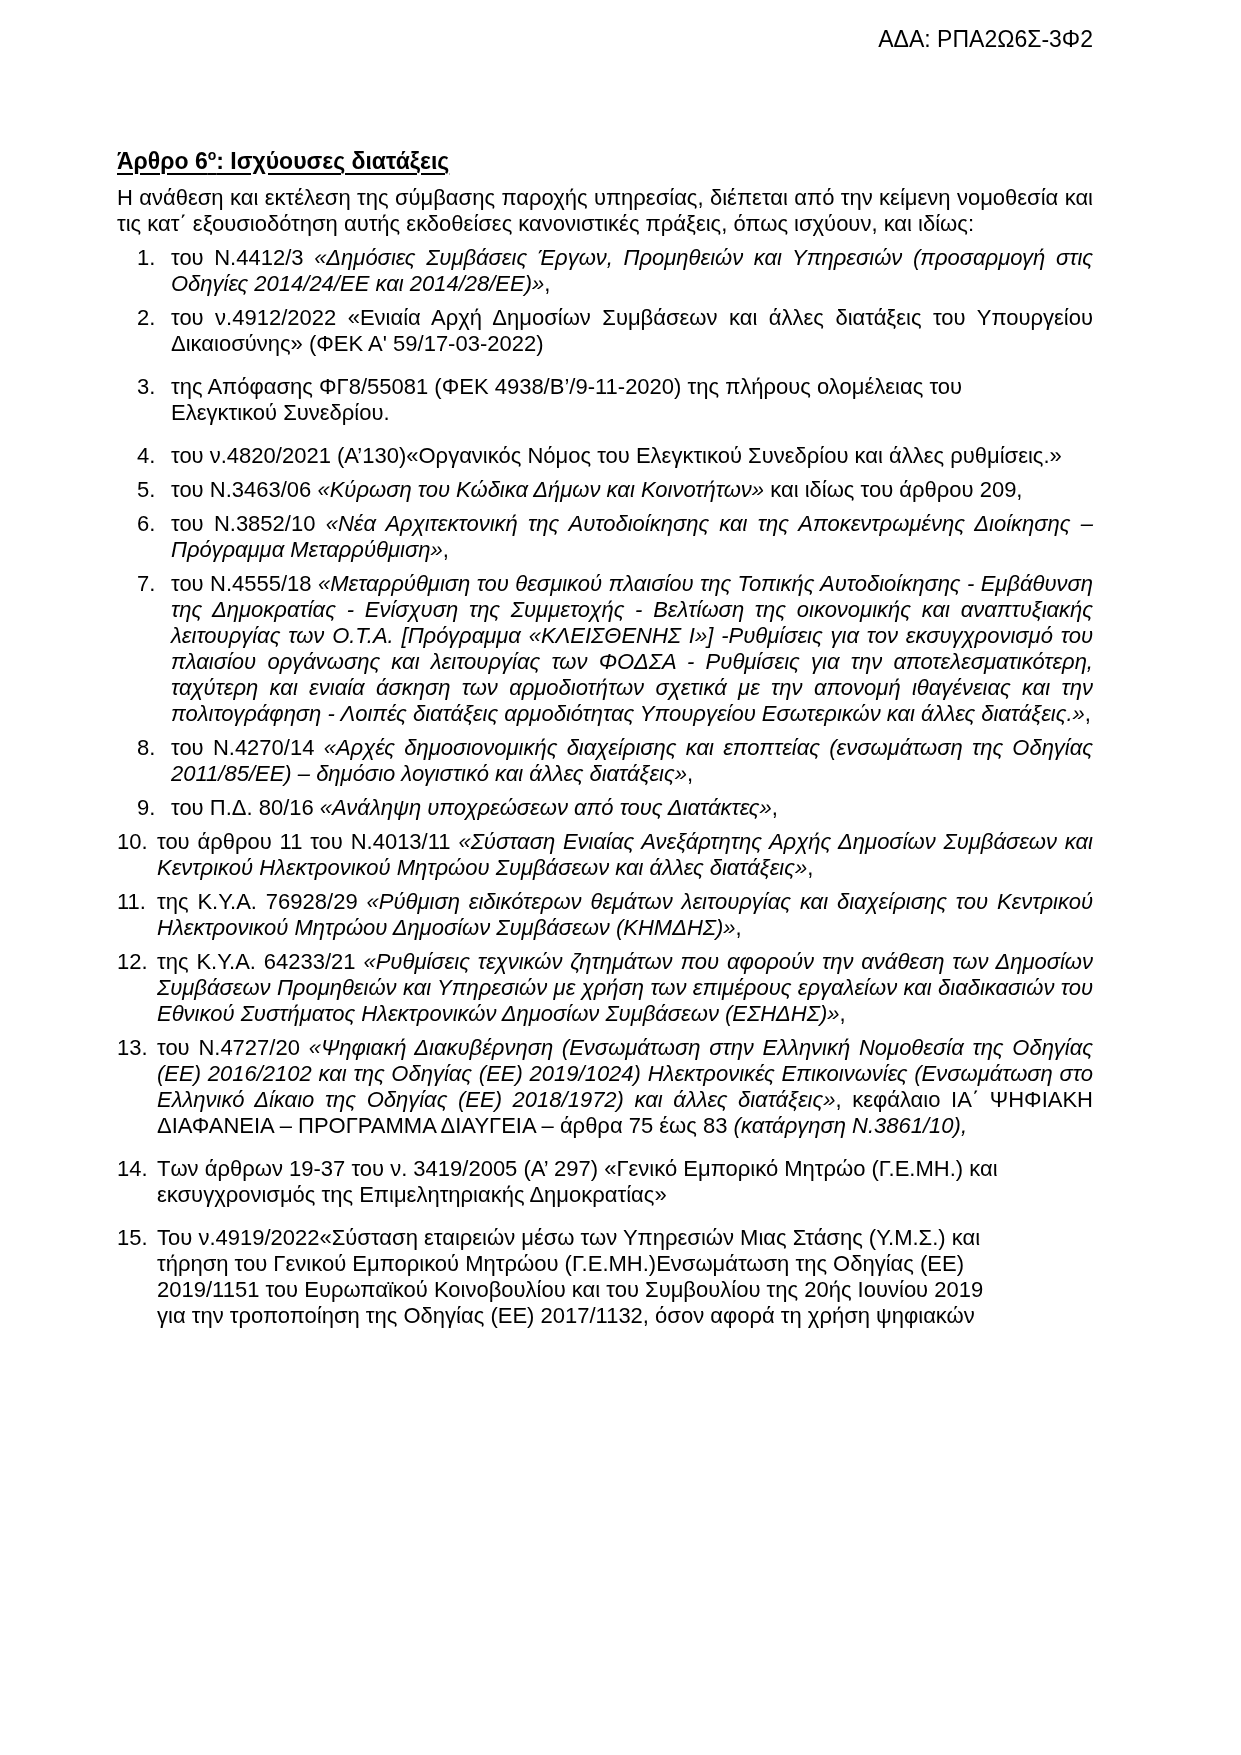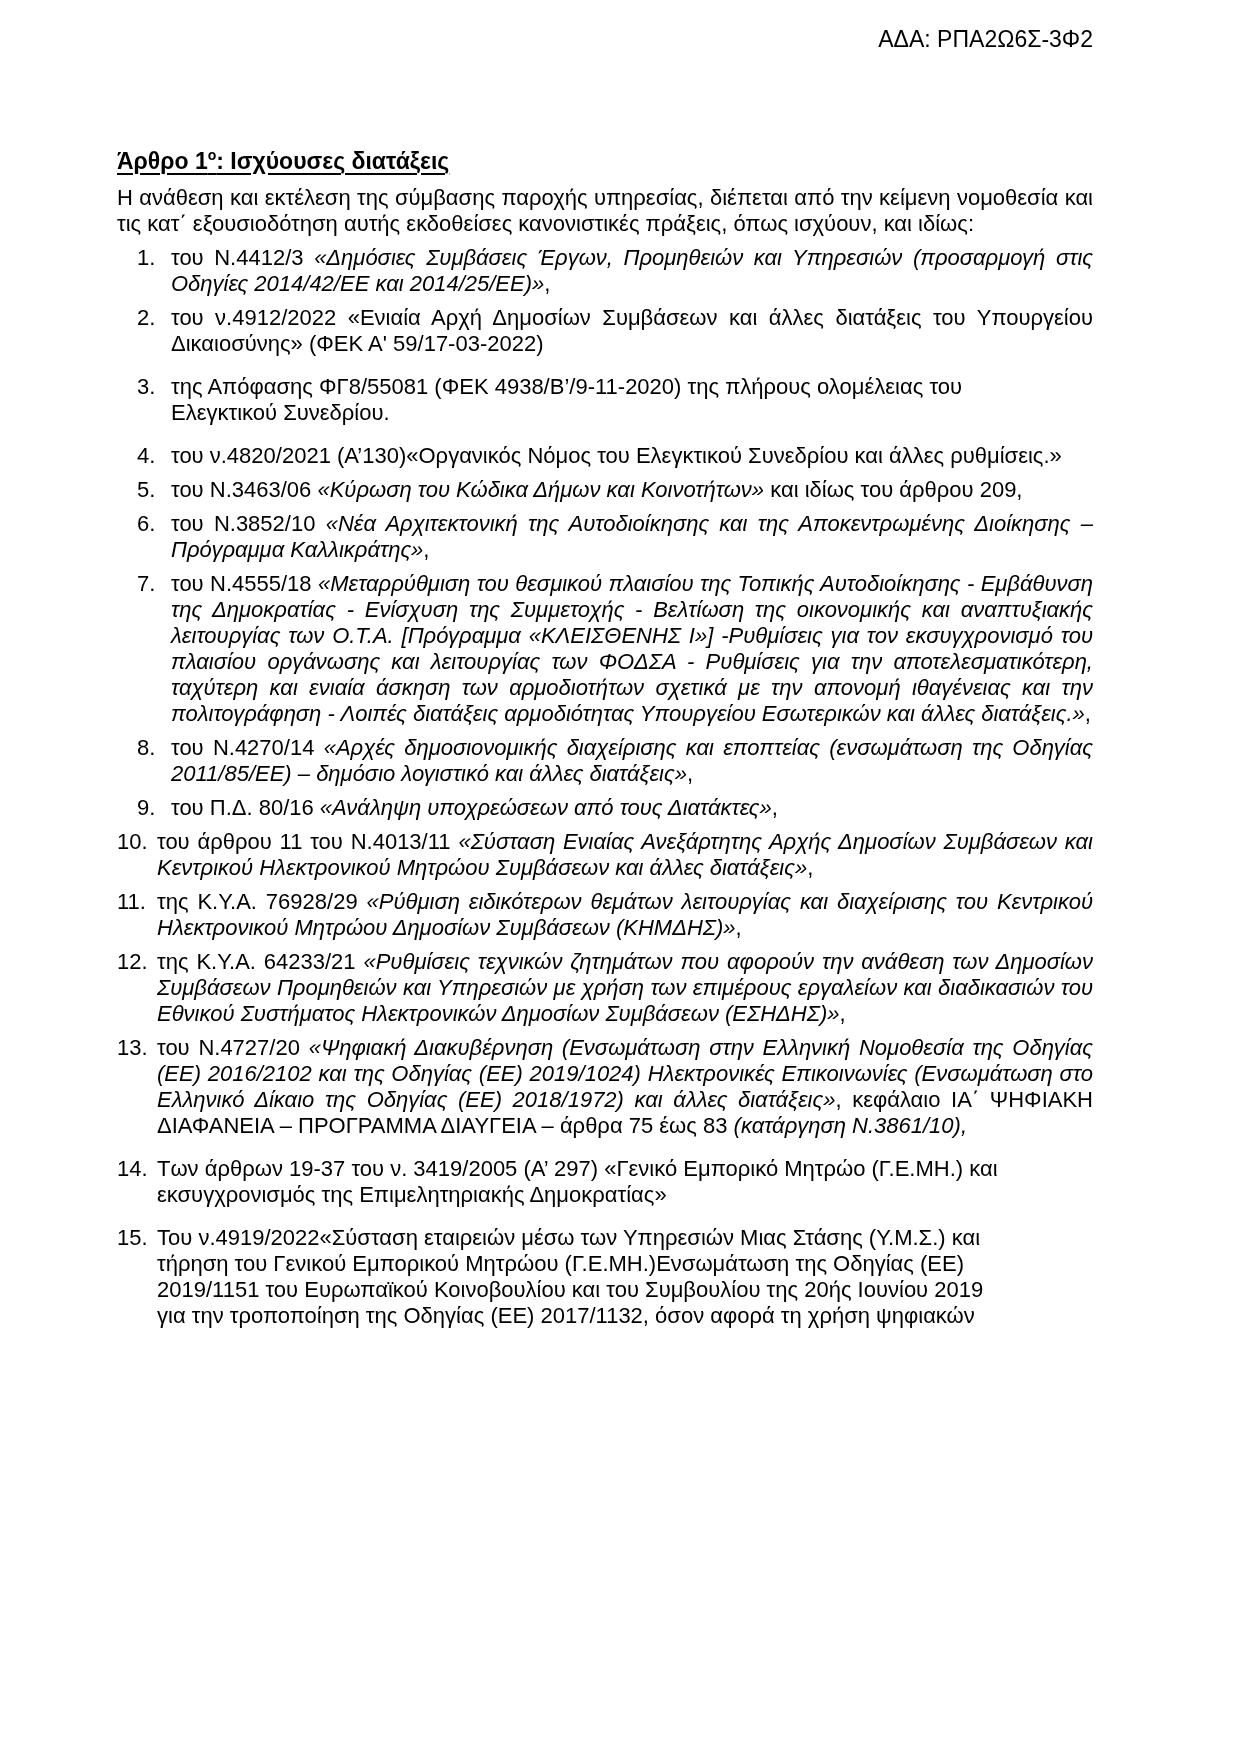--- a/index.html
+++ b/index.html
@@ -65,31 +65,31 @@
   .li.sp { margin-top: 17px; }
   .it { font-style: italic; }
   .rg { font-style: normal; }
 </style>
 </head>
 <body>
 
 <div class="page">
   <div class="ada">ΑΔΑ: ΡΠΑ2Ω6Σ-3Φ2</div>
 
-  <h1 class="doc-title"><span class="t-underline"><span>Άρθρο 1</span><sup>ο</sup><span>: Ισχύουσες διατάξεις</span></span></h1>
+  <h1 class="doc-title"><span class="t-underline"><span>Άρθρο 6</span><sup>ο</sup><span>: Ισχύουσες διατάξεις</span></span></h1>
 
   <p class="intro">Η ανάθεση και εκτέλεση της σύμβασης παροχής υπηρεσίας, διέπεται από την κείμενη νομοθεσία και τις κατ΄ εξουσιοδότηση αυτής εκδοθείσες κανονιστικές πράξεις, όπως ισχύουν, και ιδίως:</p>
 
   <div class="provisions" id="provisions-list">
-      <div class="li just"><span class="num">1.</span><span class="rg">του Ν.4412/3 </span><span class="it">«Δημόσιες Συμβάσεις Έργων, Προμηθειών και Υπηρεσιών (προσαρμογή στις Οδηγίες 2014/42/ΕΕ και 2014/25/ΕΕ)»</span><span class="rg">,</span></div>
+      <div class="li just"><span class="num">1.</span><span class="rg">του Ν.4412/3 </span><span class="it">«Δημόσιες Συμβάσεις Έργων, Προμηθειών και Υπηρεσιών (προσαρμογή στις Οδηγίες 2014/24/ΕΕ και 2014/28/ΕΕ)»</span><span class="rg">,</span></div>
       <div class="li just"><span class="num">2.</span><span class="rg">του ν.4912/2022 «Ενιαία Αρχή Δημοσίων Συμβάσεων και άλλες διατάξεις του Υπουργείου Δικαιοσύνης» (ΦΕΚ Α' 59/17-03-2022)</span></div>
       <div class="li sp"><span class="num">3.</span><span class="rg">της Απόφασης ΦΓ8/55081 (ΦΕΚ 4938/Β’/9-11-2020) της πλήρους ολομέλειας του</span><br><span class="rg">Ελεγκτικού Συνεδρίου.</span></div>
       <div class="li just sp"><span class="num">4.</span><span class="rg">του ν.4820/2021 (Α’130)«Οργανικός Νόμος του Ελεγκτικού Συνεδρίου και άλλες ρυθμίσεις.»</span></div>
       <div class="li"><span class="num">5.</span><span class="rg">του Ν.3463/06 </span><span class="it">«Κύρωση του Κώδικα Δήμων και Κοινοτήτων»</span><span class="rg"> και ιδίως του άρθρου 209,</span></div>
-      <div class="li just"><span class="num">6.</span><span class="rg">του Ν.3852/10 </span><span class="it">«Νέα Αρχιτεκτονική της Αυτοδιοίκησης και της Αποκεντρωμένης Διοίκησης – Πρόγραμμα Καλλικράτης»</span><span class="rg">,</span></div>
+      <div class="li just"><span class="num">6.</span><span class="rg">του Ν.3852/10 </span><span class="it">«Νέα Αρχιτεκτονική της Αυτοδιοίκησης και της Αποκεντρωμένης Διοίκησης – Πρόγραμμα Μεταρρύθμιση»</span><span class="rg">,</span></div>
       <div class="li just"><span class="num">7.</span><span class="rg">του Ν.4555/18 </span><span class="it">«Μεταρρύθμιση του θεσμικού πλαισίου της Τοπικής Αυτοδιοίκησης - Εμβάθυνση της Δημοκρατίας - Ενίσχυση της Συμμετοχής - Βελτίωση της οικονομικής και αναπτυξιακής λειτουργίας των Ο.Τ.Α. [Πρόγραμμα «ΚΛΕΙΣΘΕΝΗΣ Ι»] -Ρυθμίσεις για τον εκσυγχρονισμό του πλαισίου οργάνωσης και λειτουργίας των ΦΟΔΣΑ - Ρυθμίσεις για την αποτελεσματικότερη, ταχύτερη και ενιαία άσκηση των αρμοδιοτήτων σχετικά με την απονομή ιθαγένειας και την πολιτογράφηση - Λοιπές διατάξεις αρμοδιότητας Υπουργείου Εσωτερικών και άλλες διατάξεις.»</span><span class="rg">,</span></div>
       <div class="li just"><span class="num">8.</span><span class="rg">του Ν.4270/14 </span><span class="it">«Αρχές δημοσιονομικής διαχείρισης και εποπτείας (ενσωμάτωση της Οδηγίας 2011/85/ΕΕ) – δημόσιο λογιστικό και άλλες διατάξεις»</span><span class="rg">,</span></div>
       <div class="li"><span class="num">9.</span><span class="rg">του Π.Δ. 80/16 </span><span class="it">«Ανάληψη υποχρεώσεων από τους Διατάκτες»</span><span class="rg">,</span></div>
       <div class="li dd just"><span class="num">10.</span><span class="rg">του άρθρου 11 του Ν.4013/11 </span><span class="it">«Σύσταση Ενιαίας Ανεξάρτητης Αρχής Δημοσίων Συμβάσεων και Κεντρικού Ηλεκτρονικού Μητρώου Συμβάσεων και άλλες διατάξεις»</span><span class="rg">,</span></div>
       <div class="li dd just"><span class="num">11.</span><span class="rg">της Κ.Υ.Α. 76928/29 </span><span class="it">«Ρύθμιση ειδικότερων θεμάτων λειτουργίας και διαχείρισης του Κεντρικού Ηλεκτρονικού Μητρώου Δημοσίων Συμβάσεων (ΚΗΜΔΗΣ)»</span><span class="rg">,</span></div>
       <div class="li dd just"><span class="num">12.</span><span class="rg">της Κ.Υ.Α. 64233/21 </span><span class="it">«Ρυθμίσεις τεχνικών ζητημάτων που αφορούν την ανάθεση των Δημοσίων Συμβάσεων Προμηθειών και Υπηρεσιών με χρήση των επιμέρους εργαλείων και διαδικασιών του Εθνικού Συστήματος Ηλεκτρονικών Δημοσίων Συμβάσεων (ΕΣΗΔΗΣ)»</span><span class="rg">,</span></div>
       <div class="li dd just"><span class="num">13.</span><span class="rg">του Ν.4727/20 </span><span class="it">«Ψηφιακή Διακυβέρνηση (Ενσωμάτωση στην Ελληνική Νομοθεσία της Οδηγίας (ΕΕ) 2016/2102 και της Οδηγίας (ΕΕ) 2019/1024) Ηλεκτρονικές Επικοινωνίες (Ενσωμάτωση στο Ελληνικό Δίκαιο της Οδηγίας (ΕΕ) 2018/1972) και άλλες διατάξεις»</span><span class="rg">, κεφάλαιο ΙΑ΄ ΨΗΦΙΑΚΗ ΔΙΑΦΑΝΕΙΑ – ΠΡΟΓΡΑΜΜΑ ΔΙΑΥΓΕΙΑ – άρθρα 75 έως 83 </span><span class="it">(κατάργηση Ν.3861/10),</span></div>
       <div class="li dd sp"><span class="num">14.</span><span class="rg">Των άρθρων 19-37 του ν. 3419/2005 (Α’ 297) «Γενικό Εμπορικό Μητρώο (Γ.Ε.ΜΗ.) και</span><br><span class="rg">εκσυγχρονισμός της Επιμελητηριακής Δημοκρατίας»</span></div>
       <div class="li dd sp"><span class="num">15.</span><span class="rg">Του ν.4919/2022«Σύσταση εταιρειών μέσω των Υπηρεσιών Μιας Στάσης (Υ.Μ.Σ.) και</span><br><span class="rg">τήρηση του Γενικού Εμπορικού Μητρώου (Γ.Ε.ΜΗ.)Ενσωμάτωση της Οδηγίας (ΕΕ)</span><br><span class="rg">2019/1151 του Ευρωπαϊκού Κοινοβουλίου και του Συμβουλίου της 20ής Ιουνίου 2019</span><br><span class="rg">για την τροποποίηση της Οδηγίας (ΕΕ) 2017/1132, όσον αφορά τη χρήση ψηφιακών</span></div>
     </div>

